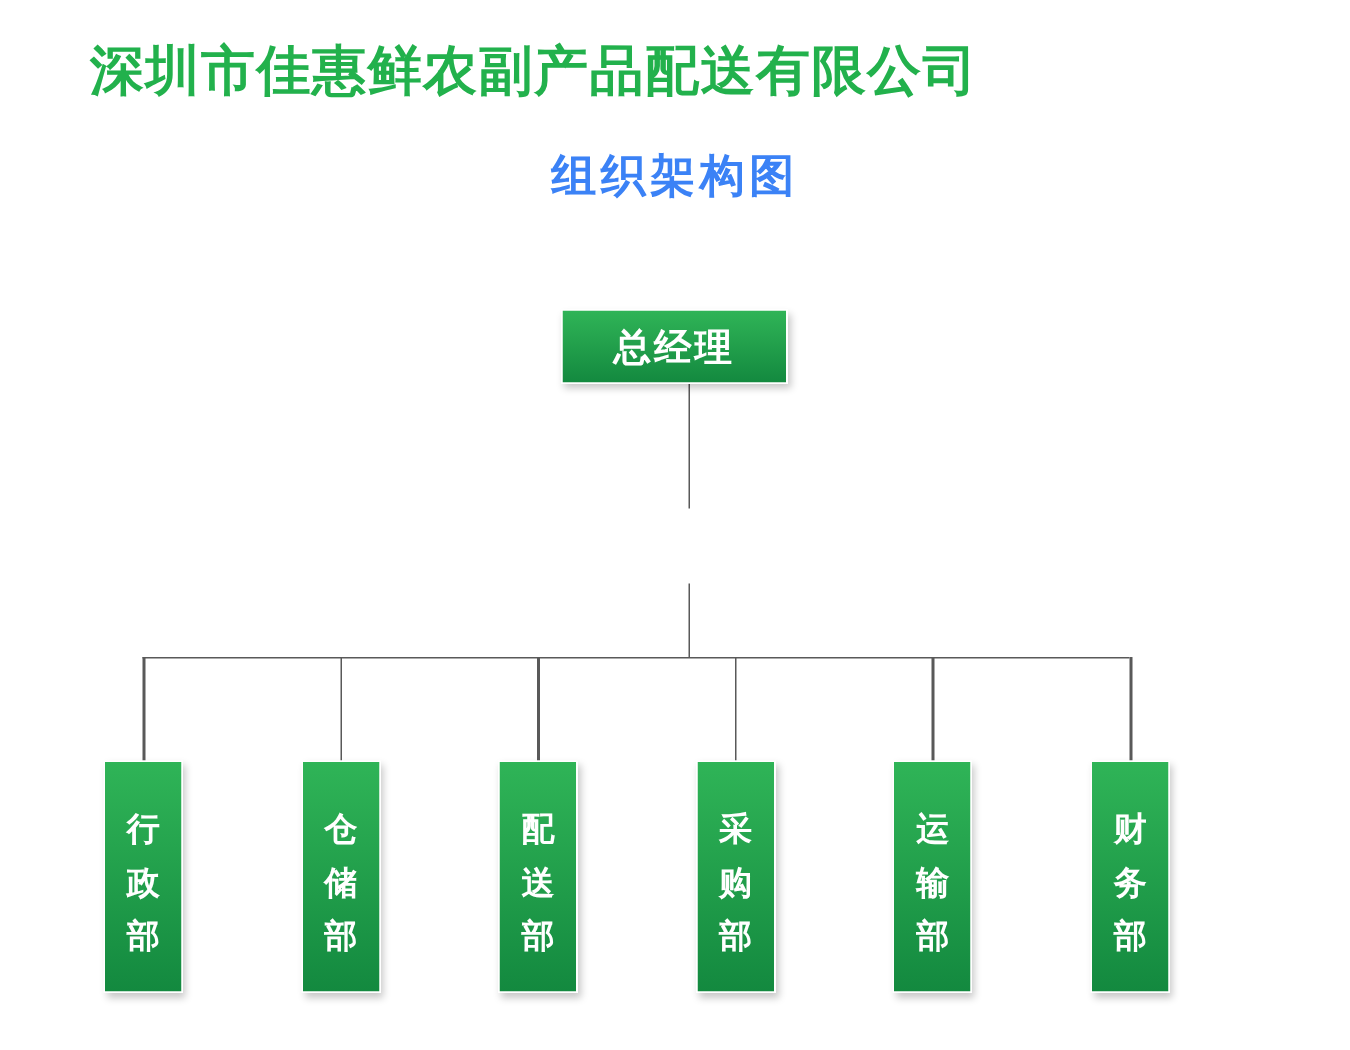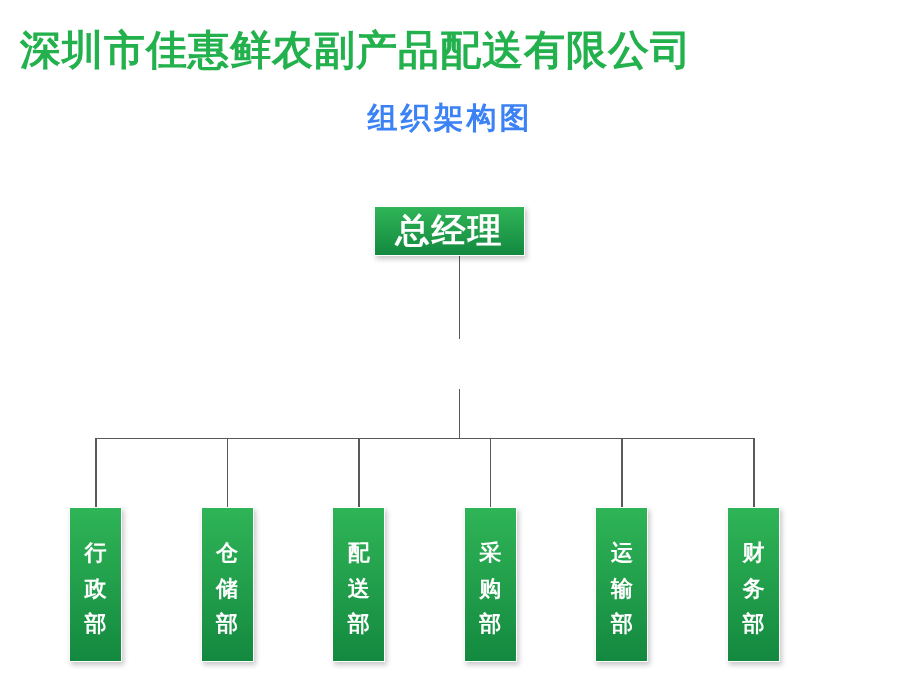--- a/index.html
+++ b/index.html
@@ -21,21 +21,21 @@
     height: 700px;
   }
 
   
   .title-main {
     position: absolute;
     left: 0;
     top: 26px;
     width: 712px;
     text-align: center;
-    font-size: 41px;
+    font-size: 36px;
     font-weight: bold;
     letter-spacing: 1px;
     color: #22b14c;
     white-space: nowrap;
     line-height: 1.18;
   }
   .title-sub {
     position: absolute;
     left: 0;
     top: 100px;
@@ -65,21 +65,21 @@
     border: 1px solid #ffffff;
     box-shadow: 2px 3px 5px rgba(0,0,0,0.22);
     color: #ffffff;
     display: flex;
     align-items: center;
     justify-content: center;
     text-align: center;
   }
 
   .node-mgr {
-    font-size: 34px;
+    font-size: 25px;
     font-weight: bold;
     letter-spacing: 2px;
     white-space: nowrap;
   }
 
   .node-dept {
     flex-direction: column;
     padding-top: 8px;
   }
   .node-dept .ch {

